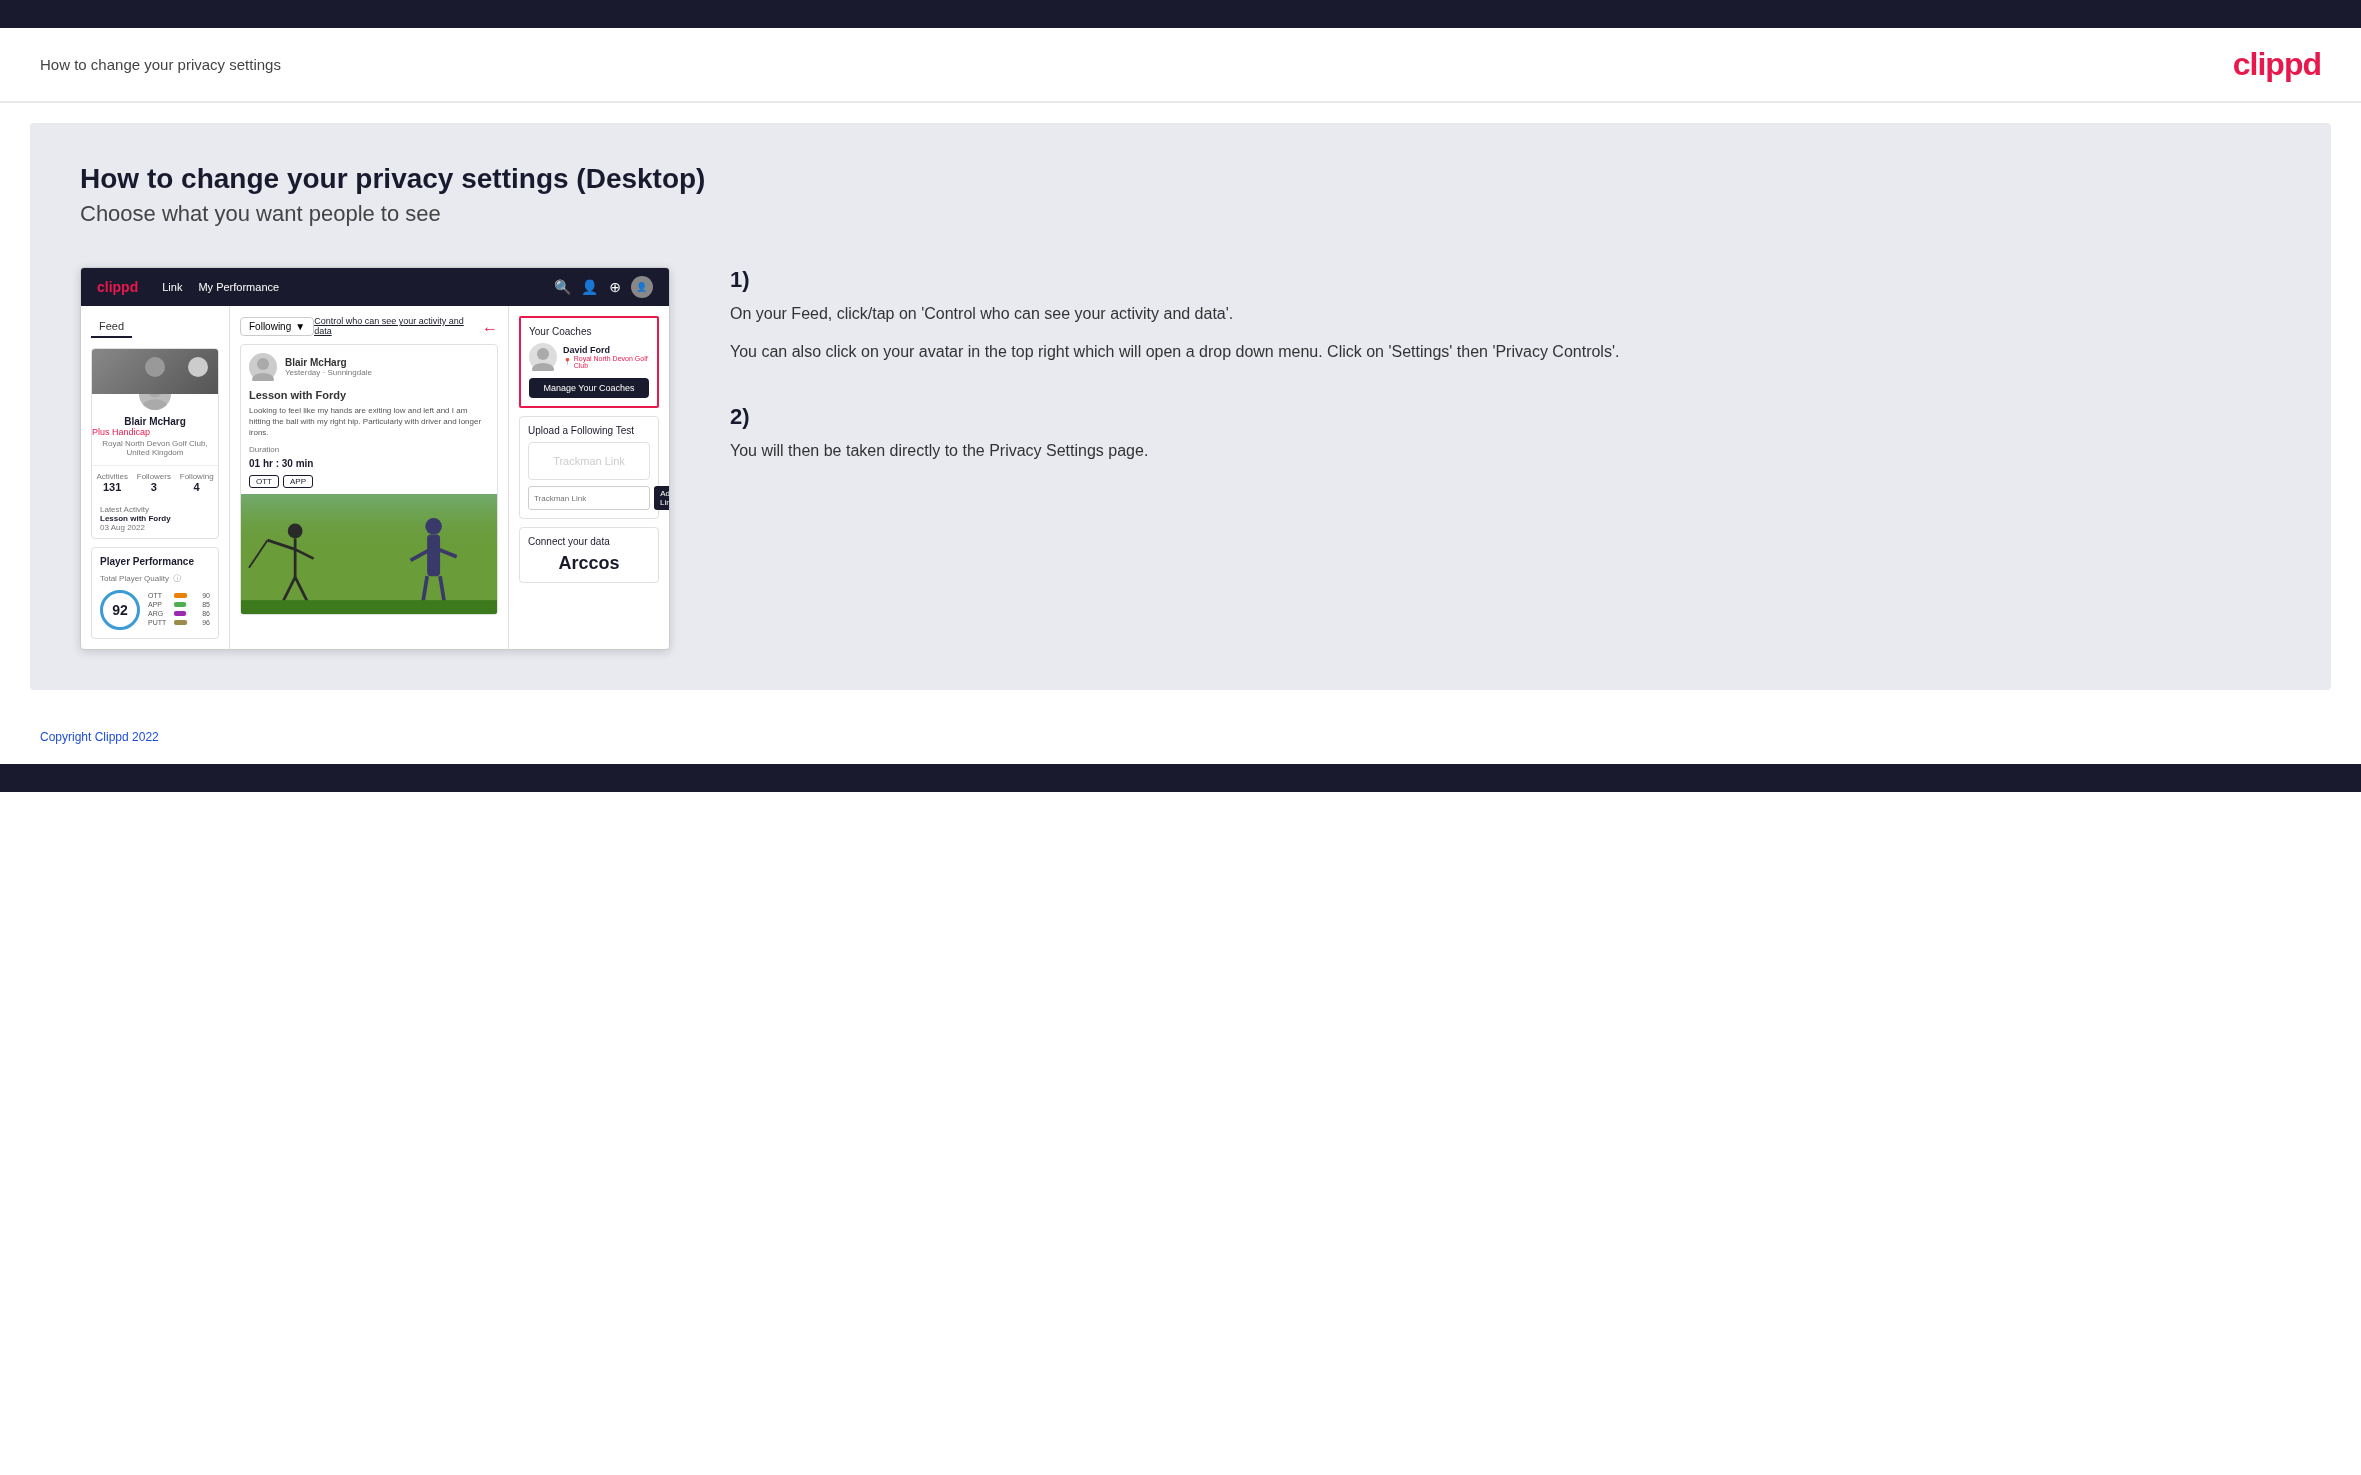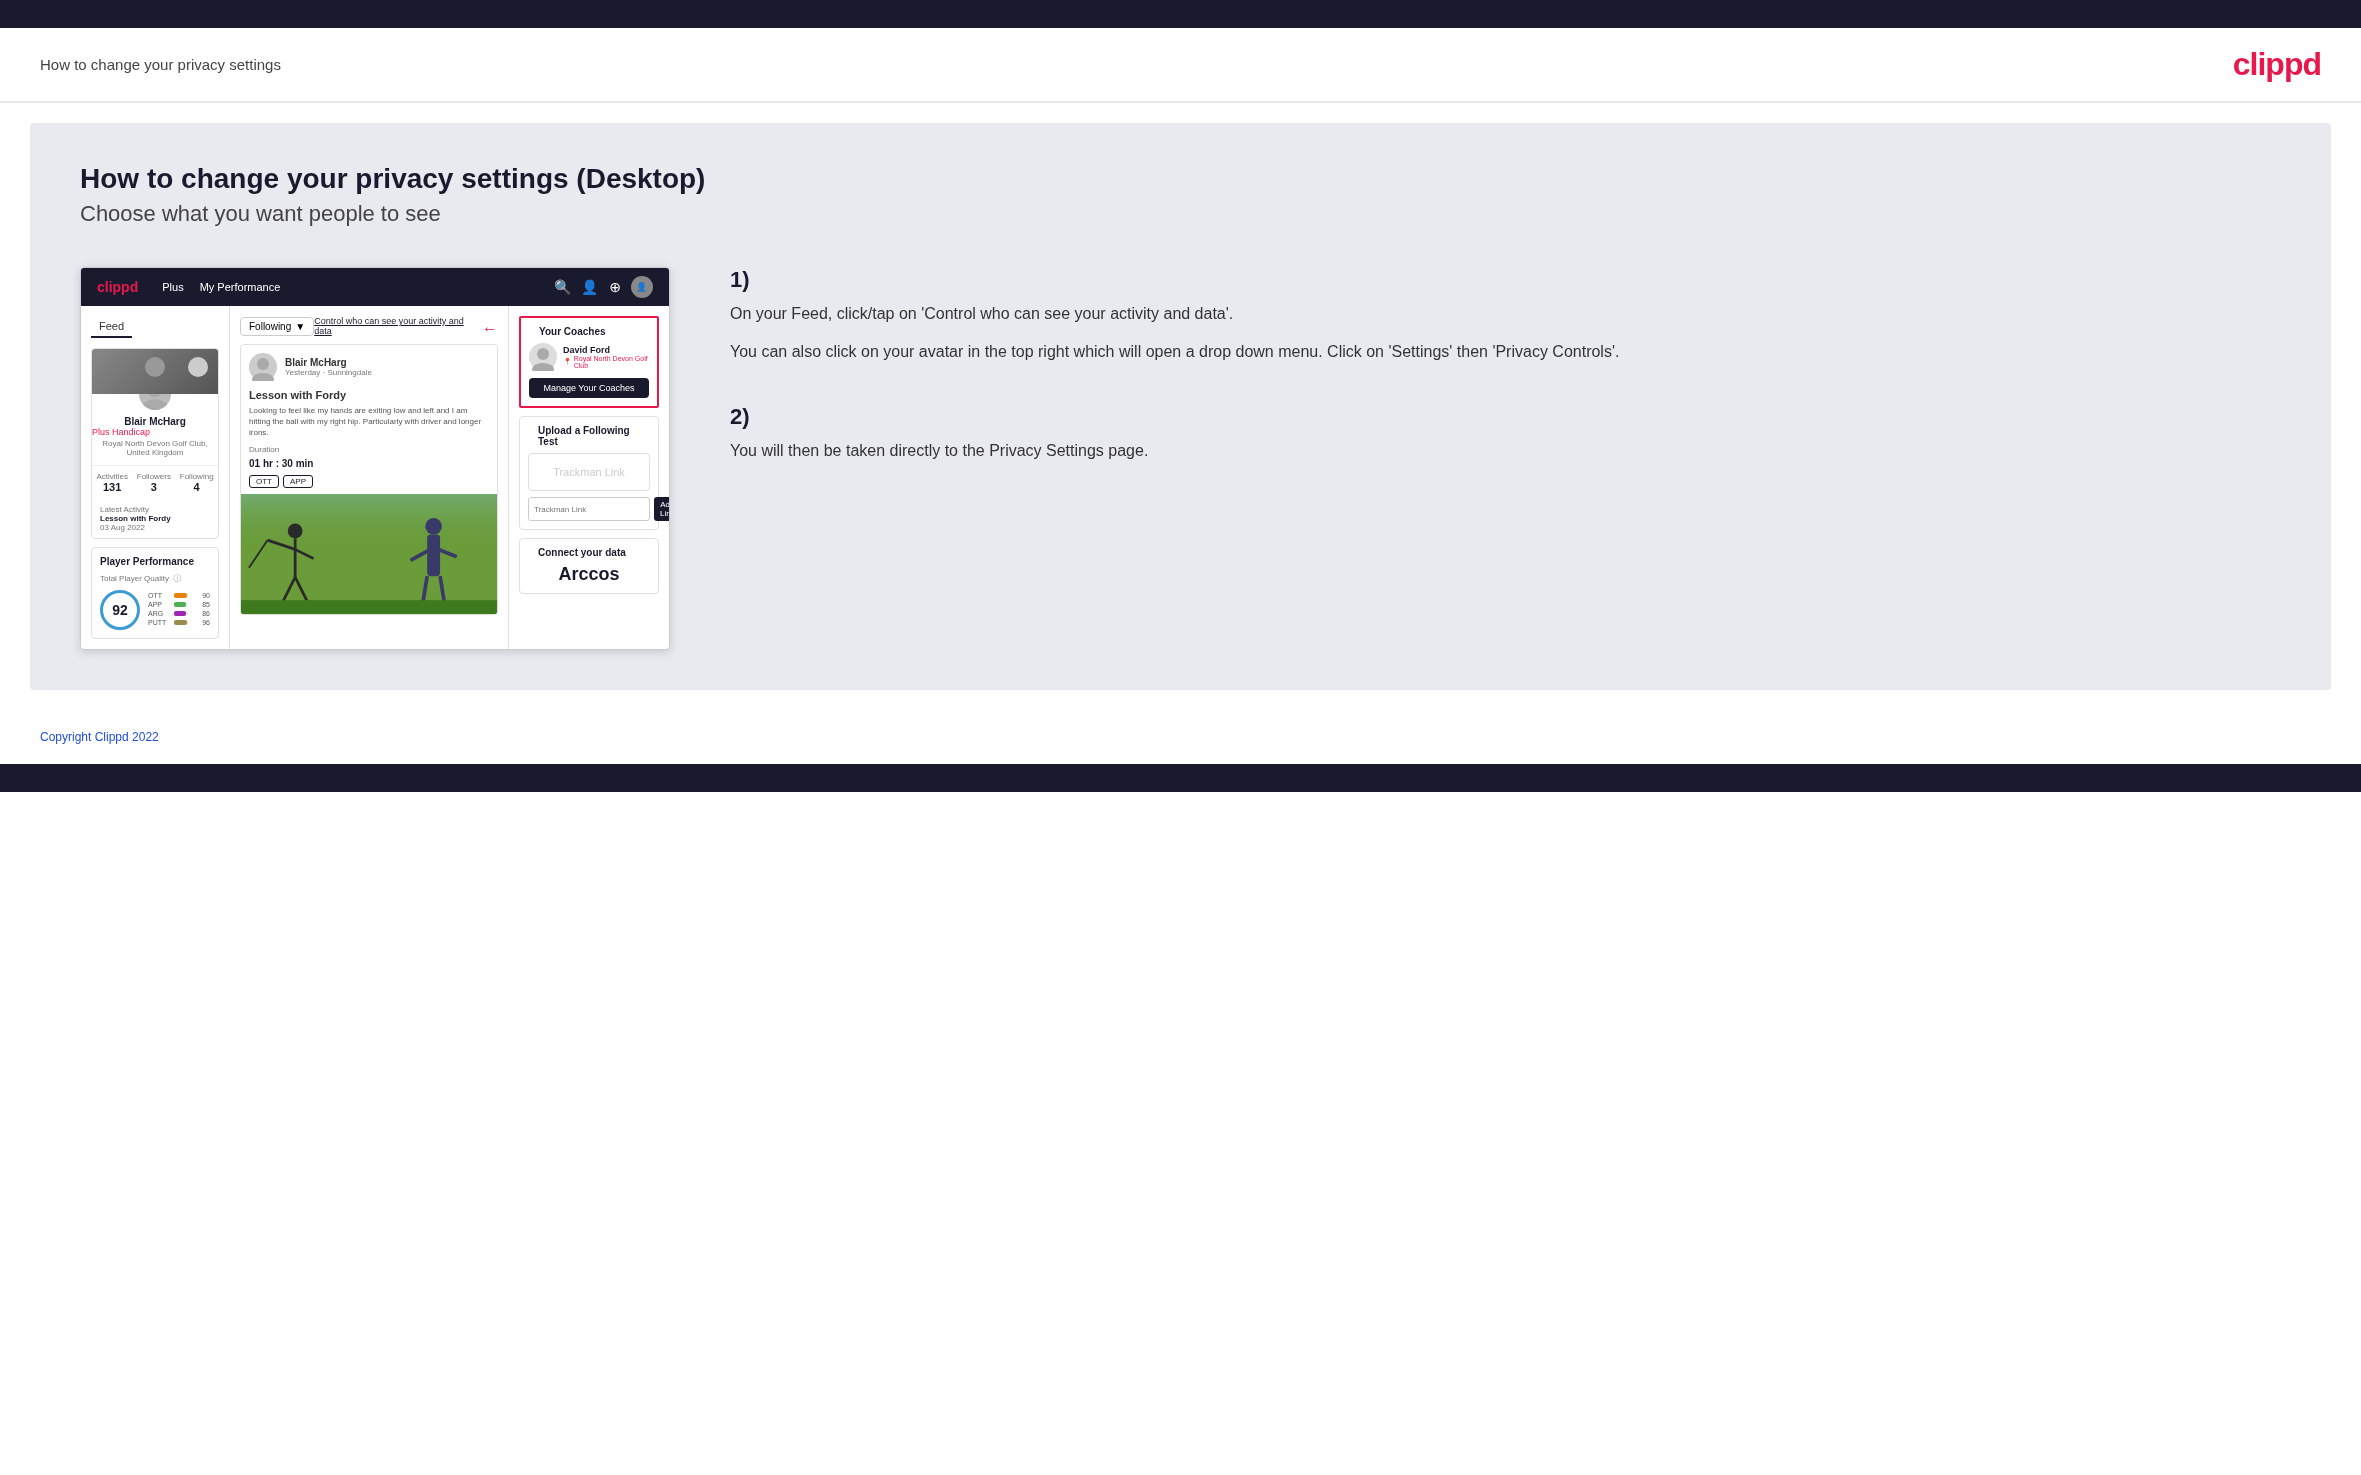--- a/index.html
+++ b/index.html
@@ -178,21 +178,21 @@
     
     .highlight-box {
       border: 2px solid #e8184d;
       border-radius: 2px;
       margin-bottom: 8px;
     }
 
     .coaches-section {
       border: 1px solid #e0e0e0; border-radius: 4px; padding: 8px; margin-bottom: 8px;
     }
-    .section-title { font-size: 10px; font-weight: bold; color: #1a1a2e; margin-bottom: 6px; margin-left: 10px; }
+    .section-title { font-size: 10px; font-weight: normal; color: #1a1a2e; margin-bottom: 6px; }
     .coach-row { display: flex; align-items: center; gap: 6px; margin-bottom: 6px; }
     .coach-avatar {
       width: 28px; height: 28px; border-radius: 50%; background: #ddd;
       display: flex; align-items: center; justify-content: center; font-size: 9px; color: #555;
     }
     .coach-name { font-size: 9px; font-weight: bold; color: #1a1a2e; }
     .coach-club { font-size: 7px; color: #e8184d; display: flex; align-items: center; gap: 2px; }
     .manage-coaches-btn {
       width: 100%; background: #1a1a2e; color: #fff; border: none;
       border-radius: 4px; padding: 5px; font-size: 9px; cursor: pointer; text-align: center;
@@ -252,21 +252,21 @@
 <div class="main-content">
   <div class="page-title">How to change your privacy settings (Desktop)</div>
   <div class="page-subtitle">Choose what you want people to see</div>
 
   <div class="content-area">
 
     <div class="app-screenshot">
 
       <div class="app-nav">
         <span class="app-nav-logo">clippd</span>
-        <span class="app-nav-item">Plus</span>
+        <span class="app-nav-item">Link</span>
         <span class="app-nav-item">My Performance</span>
         <div class="app-nav-icons">
           <span class="app-nav-icon">🔍</span>
           <span class="app-nav-icon">👤</span>
           <span class="app-nav-icon">⊕</span>
           <div class="app-nav-avatar">👤</div>
         </div>
       </div>
 
       <div class="app-body">

